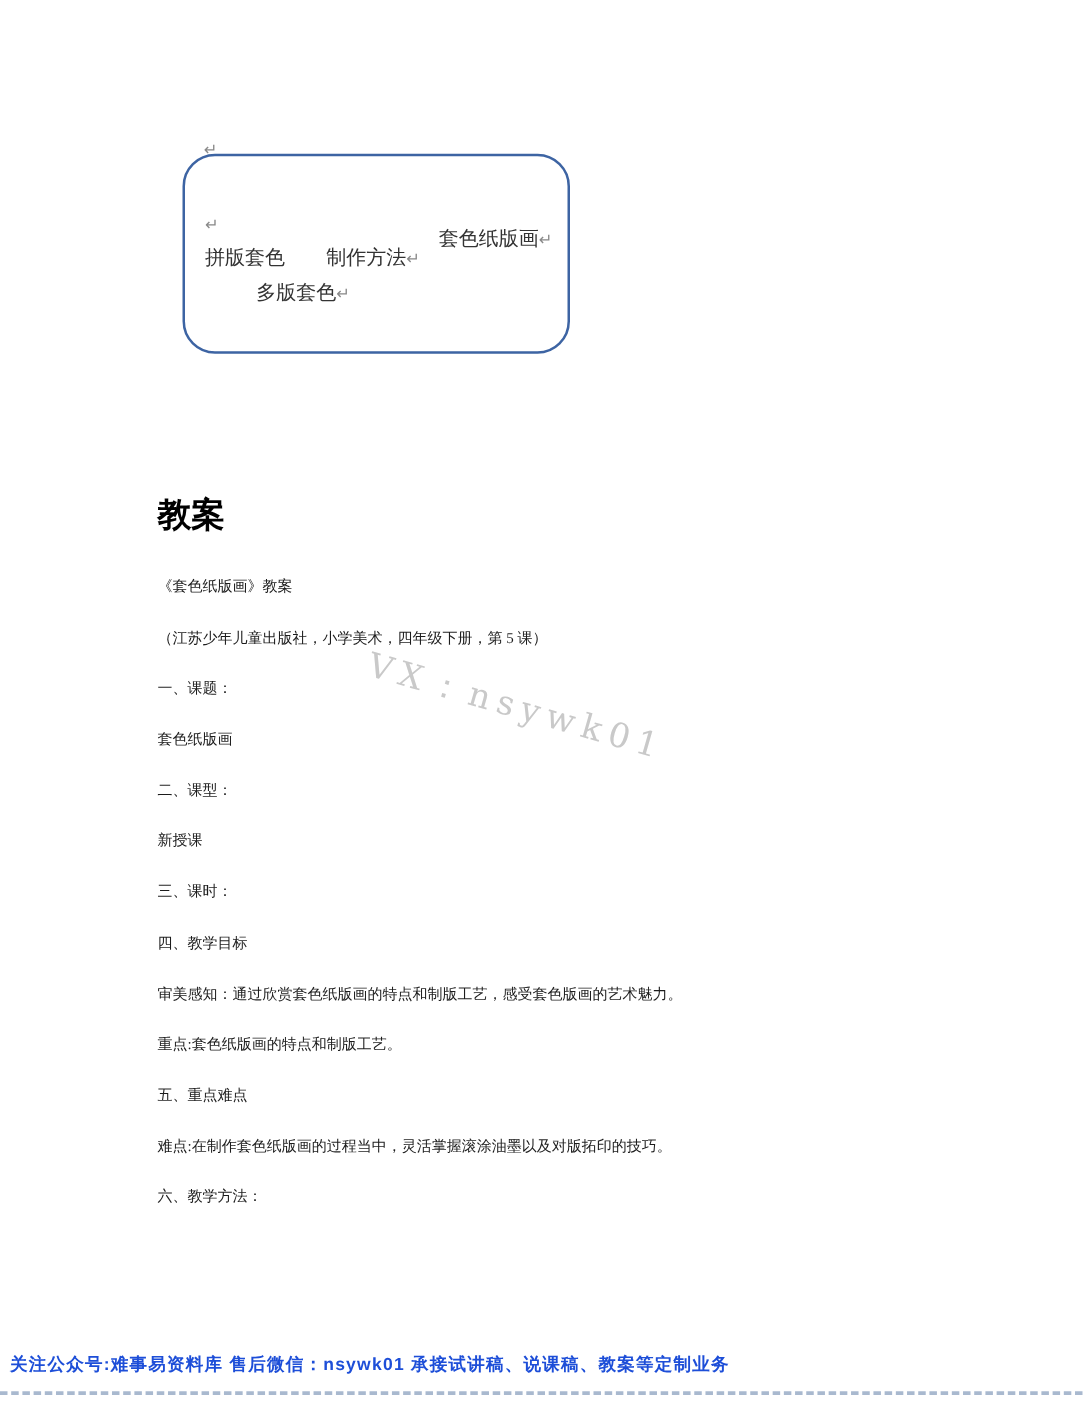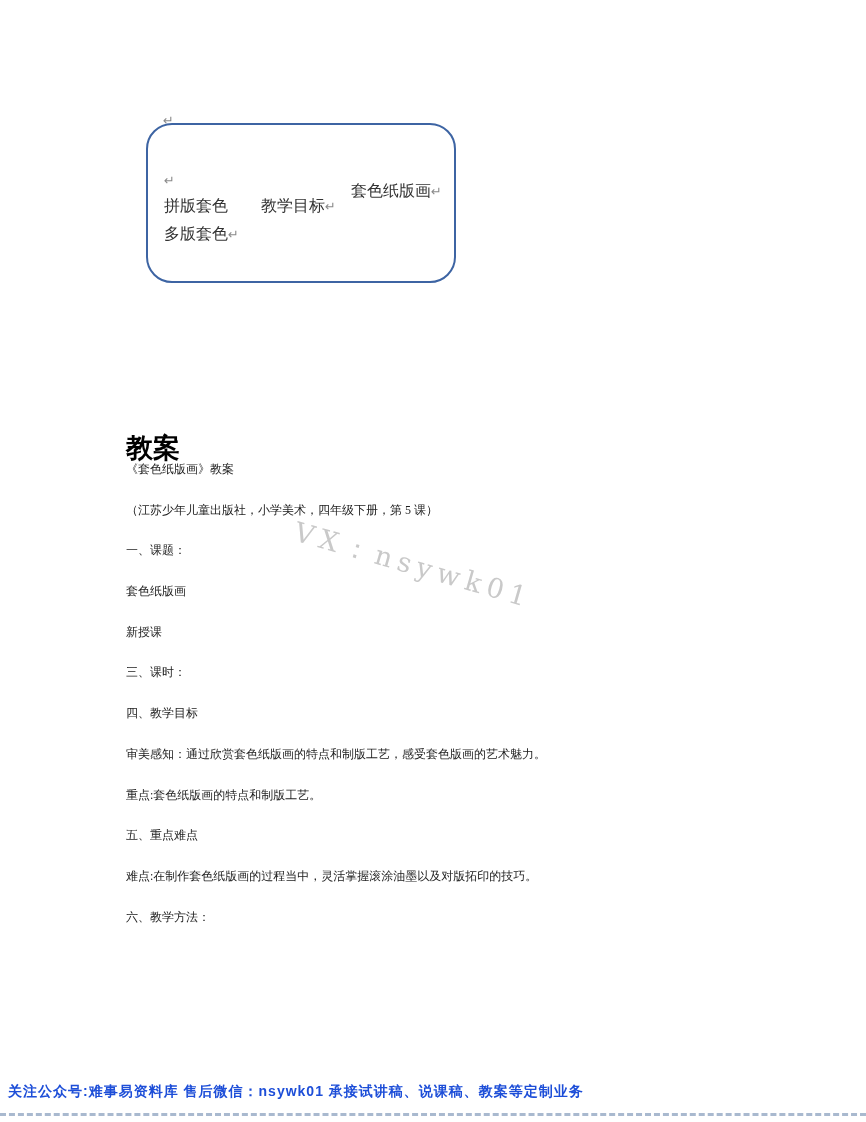--- a/index.html
+++ b/index.html
@@ -22,21 +22,21 @@
     background:transparent;
   }
   .tb-line {
     position:absolute; left:16px; right:12px;
     font-size:16px; color:#333333;
     white-space:nowrap;
   }
   .tb-title { top:13px; text-align:right;margin-top:43px; }
   .tb-blank { top:46px; }
   .tb-row1  { top:71px; }
-  .tb-row2  { top:99px; }
+  .tb-row2  { top:99px;margin-left:41px; }
   .gap2 { display:inline-block; width:33px; }
   .pilcrow {
     color:#8a8a8a;
     font-family:"DejaVu Sans",sans-serif;
     font-size:13px;
   }
   .pilcrow-top { position:absolute; left:15px; top:-12px; }
 
   
   .watermark {
@@ -47,21 +47,20 @@
     font-family:"DejaVu Serif",serif;
     white-space:nowrap;
     pointer-events:none;
   }
 
   
   .doc-heading {
     position:absolute; left:126px; top:394px;
     font-size:27px; font-weight:bold; color:#000000;
     font-family:"Liberation Sans","DejaVu Sans",sans-serif;
-    margin-top:36px;
   }
   .doc-body {
     position:absolute; left:126px; top:460px; width:660px;
   }
   .doc-body p {
     margin:0 0 22.7px 0;
     font-size:12px; line-height:18px;
     color:#1c1c1c;
     white-space:nowrap;
   }
@@ -86,34 +85,35 @@
 
 <div class="page">
 
   <div class="textbox">
     <span class="pilcrow pilcrow-top">↵</span>
 
     <div class="tb-line tb-title"><span>套色纸版画</span><span class="pilcrow">↵</span></div>
 
     <div class="tb-line tb-blank"><span class="pilcrow">↵</span></div>
 
-    <div class="tb-line tb-row1"><span>拼版套色</span><span class="gap2"></span><span>教学目标</span><span class="pilcrow">↵</span></div>
+    <div class="tb-line tb-row1"><span>拼版套色</span><span class="gap2"></span><span>制作方法</span><span class="pilcrow">↵</span></div>
 
     <div class="tb-line tb-row2"><span>多版套色</span><span class="pilcrow">↵</span></div>
   </div>
 
   <div class="watermark">VX：nsywk01</div>
 
   <div class="doc-heading">教案</div>
 
   <div class="doc-body">
     <p>《套色纸版画》教案</p>
     <p>（江苏少年儿童出版社，小学美术，四年级下册，第 5 课）</p>
     <p>一、课题：</p>
     <p>套色纸版画</p>
+    <p>二、课型：</p>
     <p>新授课</p>
     <p>三、课时：</p>
     <p>四、教学目标</p>
     <p>审美感知：通过欣赏套色纸版画的特点和制版工艺，感受套色版画的艺术魅力。</p>
     <p>重点:套色纸版画的特点和制版工艺。</p>
     <p>五、重点难点</p>
     <p>难点:在制作套色纸版画的过程当中，灵活掌握滚涂油墨以及对版拓印的技巧。</p>
     <p>六、教学方法：</p>
   </div>
 

